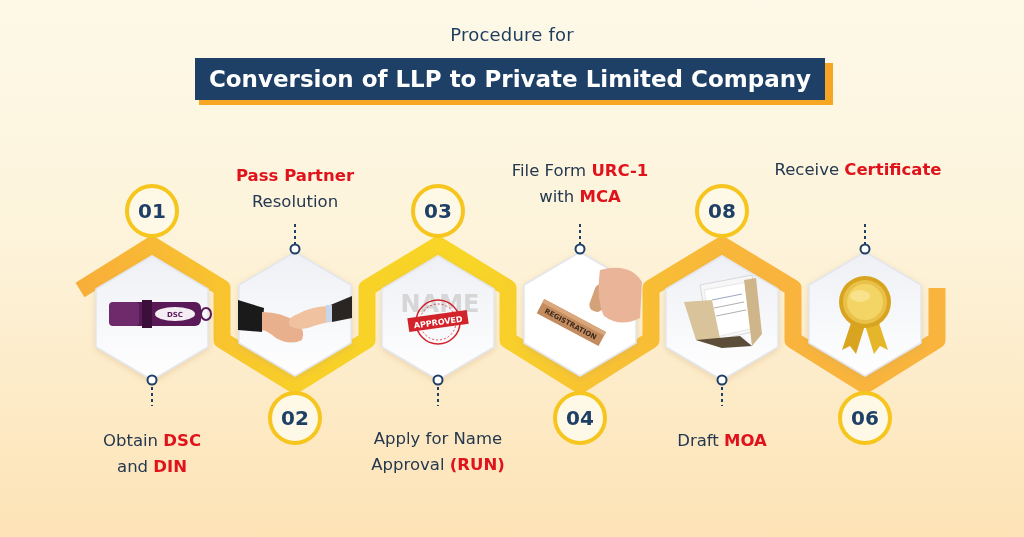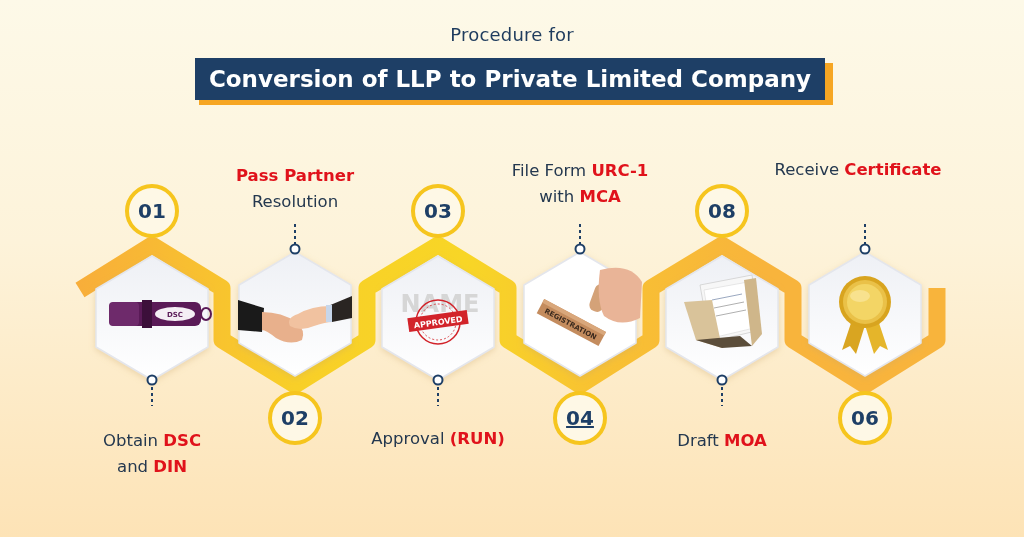--- a/index.html
+++ b/index.html
@@ -142,35 +142,36 @@
     <circle cx="865" cy="302" r="26" fill="#d8a41f"></circle>
     <circle cx="865" cy="302" r="22" fill="#eac148"></circle>
     <circle cx="865" cy="302" r="18" fill="#f3d565"></circle>
     <ellipse cx="860" cy="296" rx="10" ry="6" fill="#f9e7a0" opacity="0.7"></ellipse>
   </g>
 </svg>
 
 <div class="num" style="left:126px; top:185px;">01</div>
 <div class="num" style="left:269px; top:392px;">02</div>
 <div class="num" style="left:412px; top:185px;">03</div>
-<div class="num" style="left:554px; top:392px;text-decoration:underline;">04</div>
+<div class="num" style="left:554px; top:392px;">04</div>
 <div class="num" style="left:696px; top:185px;">08</div>
 <div class="num" style="left:839px; top:392px;">06</div>
 
 <div class="label" style="left:62px; top:428px; width:180px;">
   <div><span>Obtain </span><span class="hl">DSC</span></div>
   <div><span>and </span><span class="hl">DIN</span></div>
 </div>
 
 <div class="label" style="left:195px; top:163px; width:200px;">
   <div><span class="hl">Pass Partner</span></div>
   <div><span>Resolution</span></div>
 </div>
 
 <div class="label" style="left:338px; top:426px; width:200px;">
+  <div><span>Apply for Name</span></div>
   <div><span>Approval </span><span class="hl">(RUN)</span></div>
 </div>
 
 <div class="label" style="left:478px; top:158px; width:204px;">
   <div><span>File Form </span><span class="hl">URC-1</span></div>
   <div><span>with </span><span class="hl">MCA</span></div>
 </div>
 
 <div class="label" style="left:632px; top:428px; width:180px;">
   <div><span>Draft </span><span class="hl">MOA</span></div>

